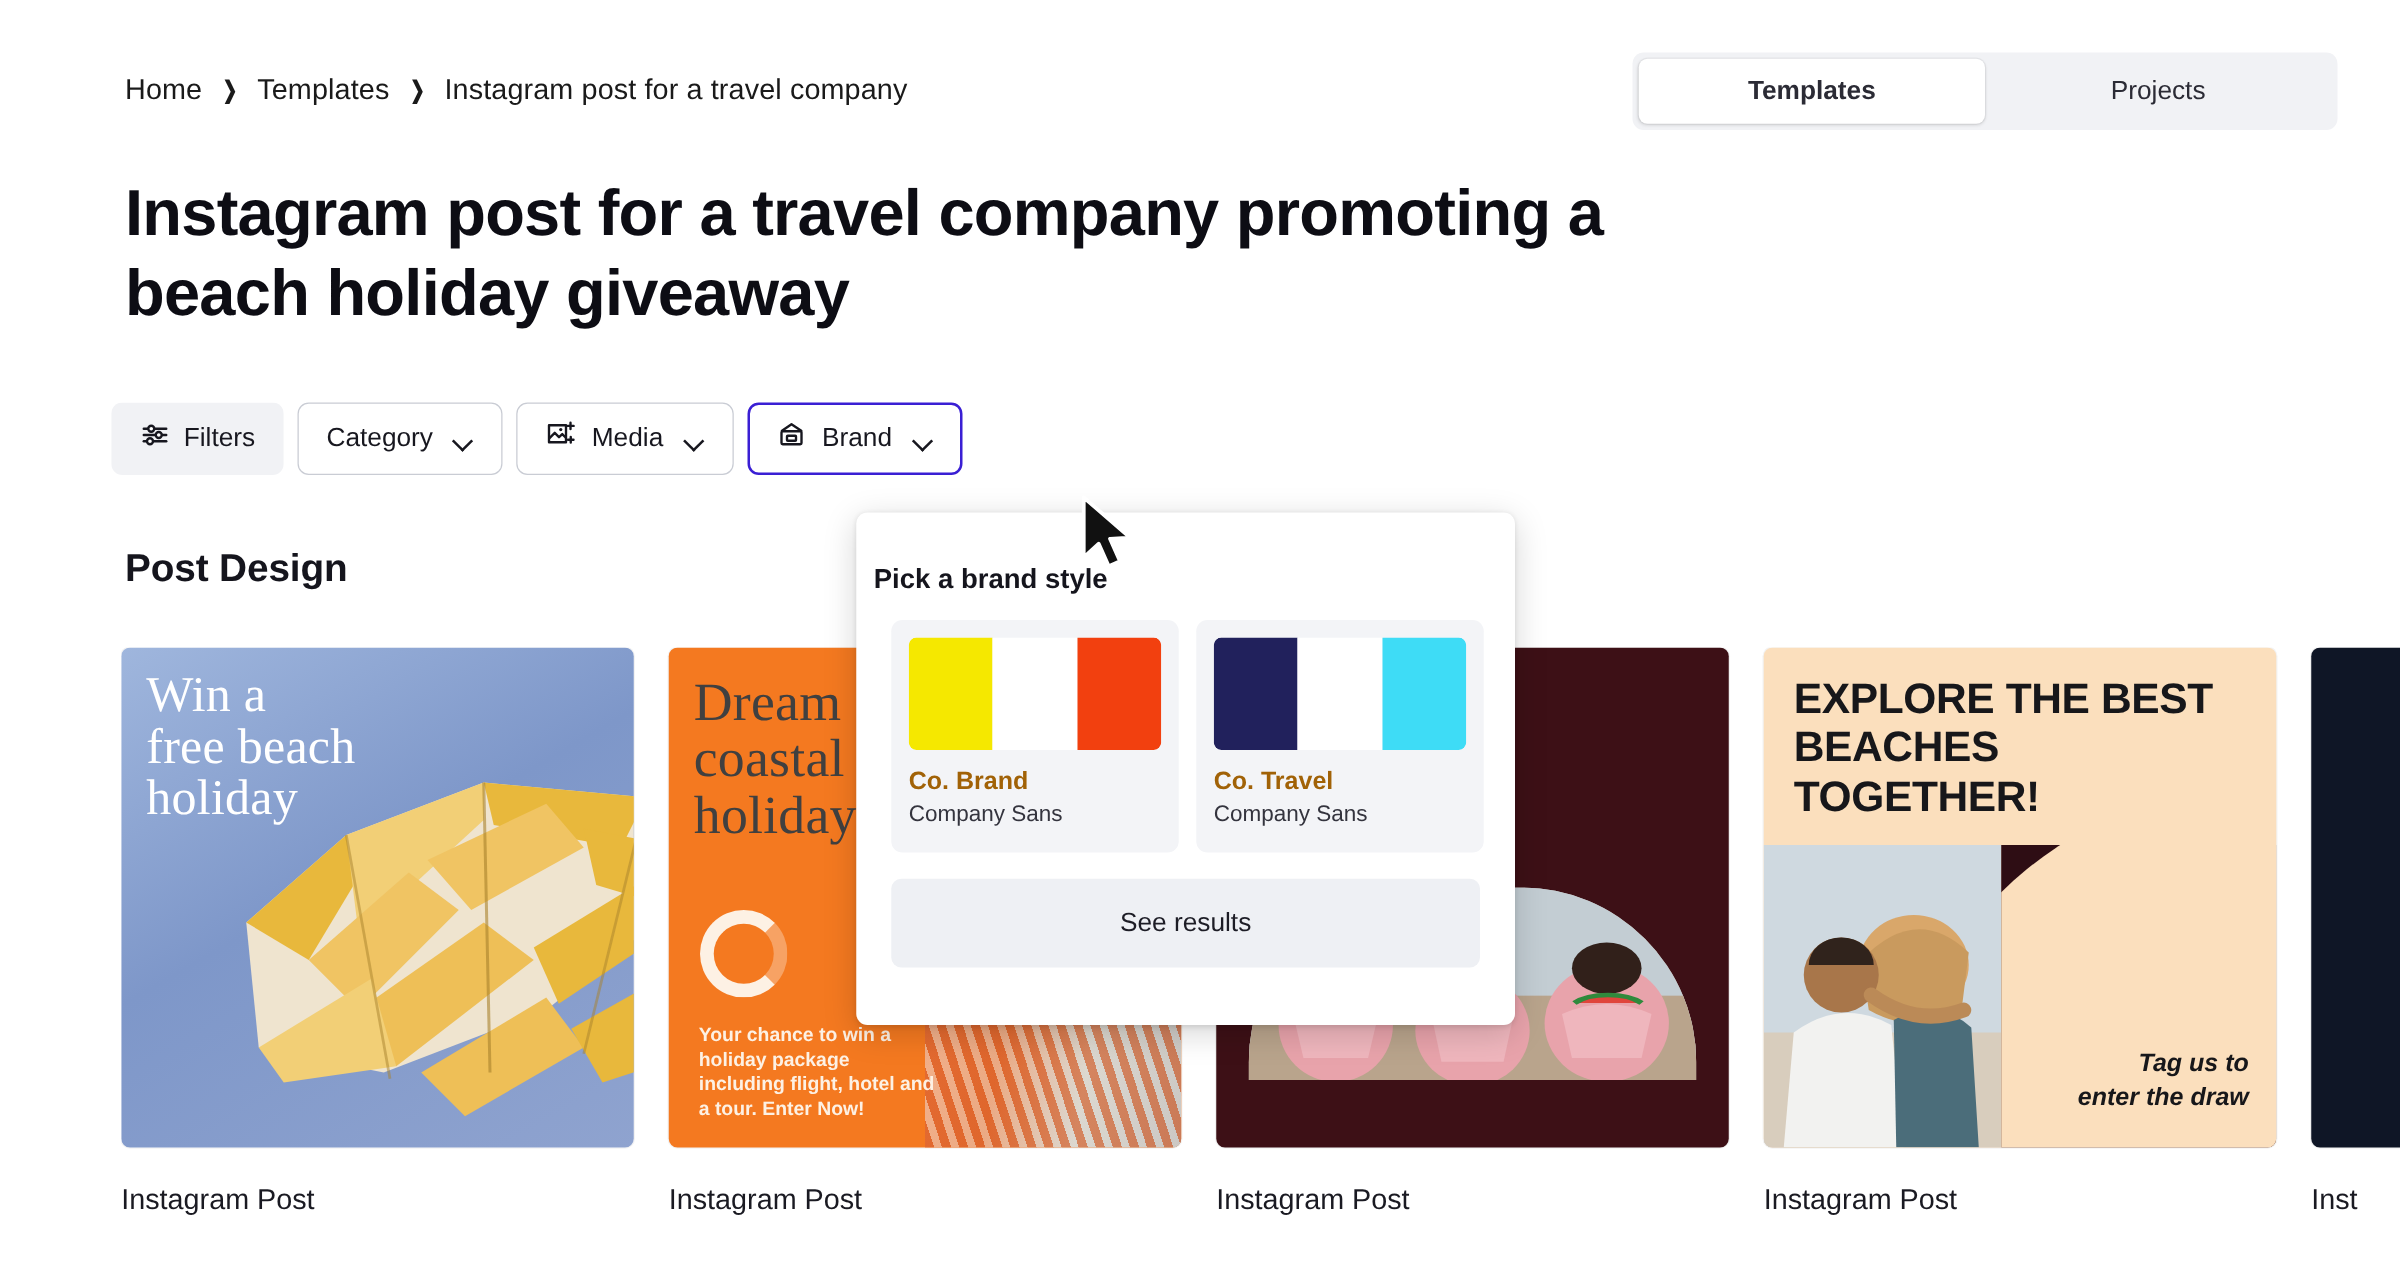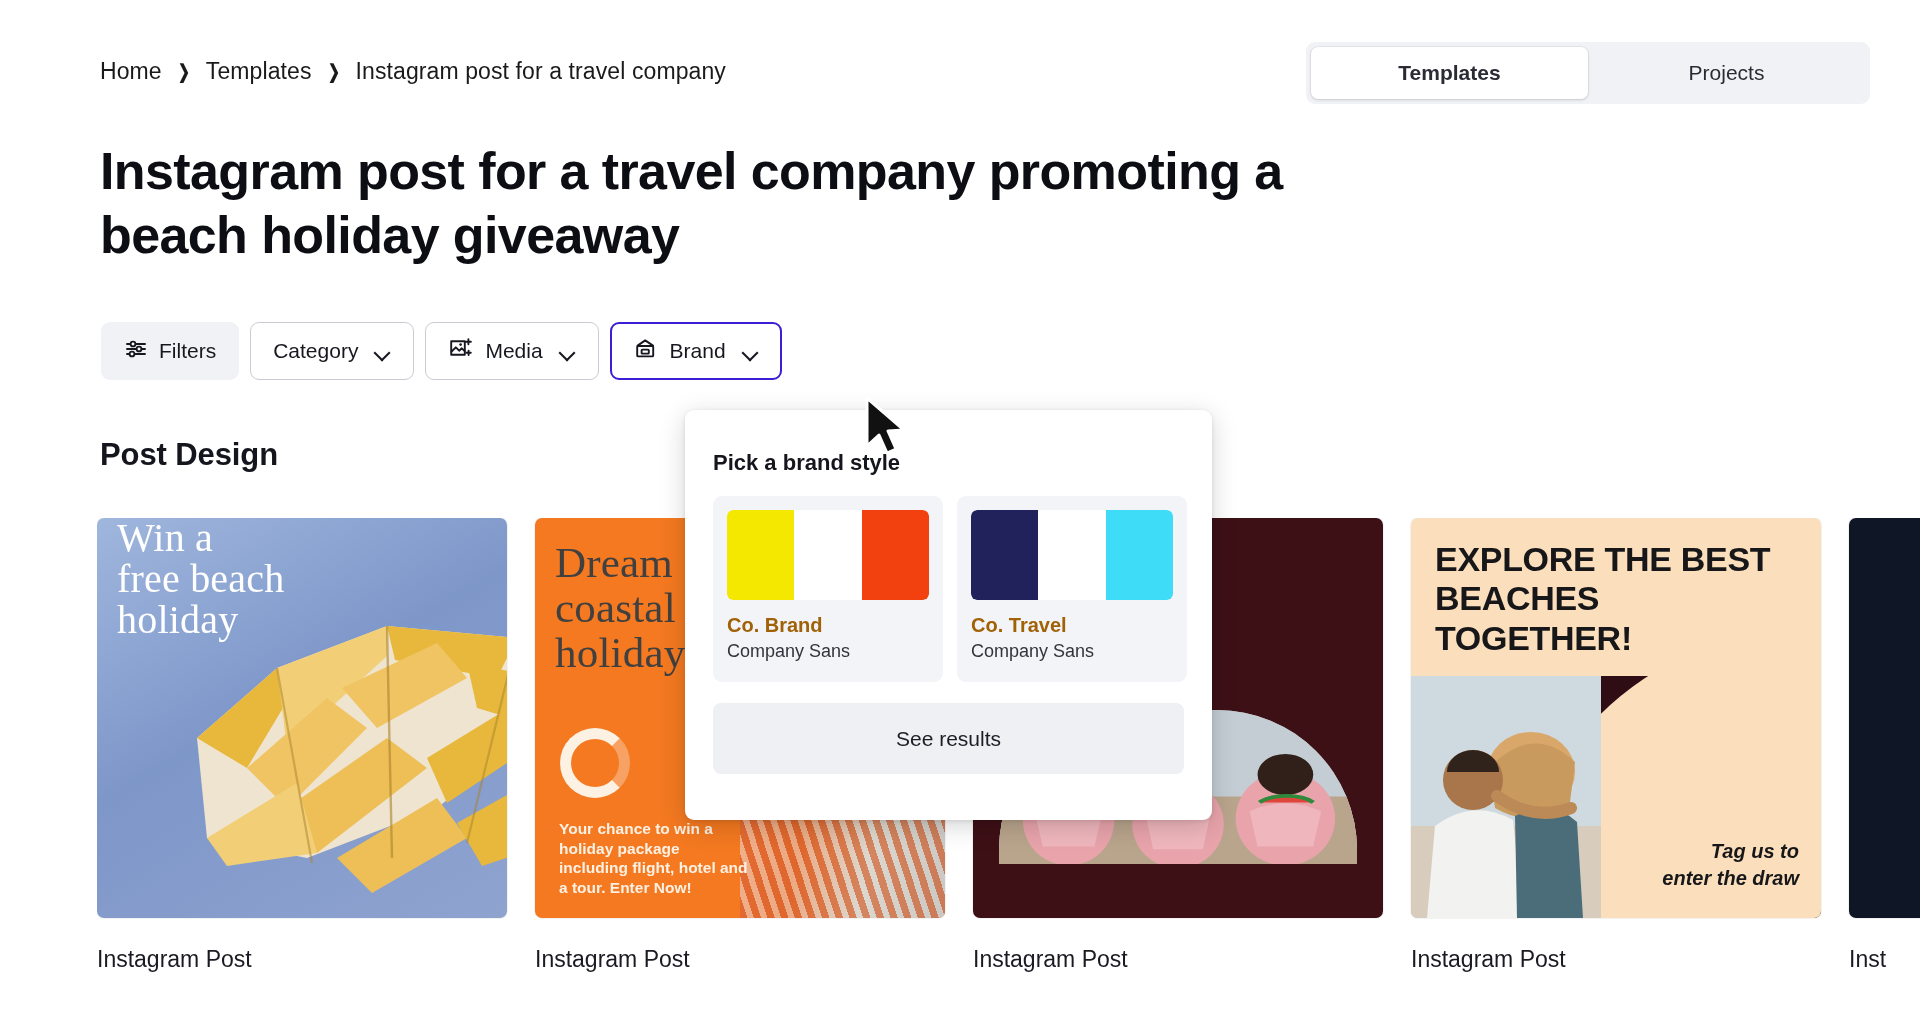--- a/index.html
+++ b/index.html
@@ -54,21 +54,21 @@
     top: 140px; left: 100px;
     width: 1200px;
     font-size: 52px; line-height: 1.23;
     font-weight: 700; color: #0d0d14;
     letter-spacing: -0.6px;
   }
 
   
   .filter-bar {
     position: absolute;
-    top: 322px; left: 101px;
+    top: 322px; left: 89px;
     display: flex; align-items: center; gap: 11px;
   }
   .fbtn {
     height: 58px;
     display: flex; align-items: center; gap: 11px;
     padding: 0 22px;
     border-radius: 9px;
     font-size: 21px; color: #17171f;
     background: #ffffff;
     border: 1px solid #c9ccd4;
@@ -120,21 +120,21 @@
     cursor: pointer;
   }
   .card-label {
     margin-top: 28px;
     font-size: 23px; color: #1a1a22;
   }
 
   
   .t1 { background: linear-gradient(150deg,#9fb6dd 0%, #7e97c9 45%, #8fa3cf 100%); }
   .t1 .hl {
-    position: absolute; top: 0; left: 20px;
+    position: absolute; top: 18px; left: 20px;
     font-family: "Liberation Serif", serif;
     font-size: 40px; line-height: 1.02; color: #ffffff;
     letter-spacing: .2px;
   }
   .t1 .sub {
     position: absolute; left: 22px; bottom: 22px;
     font-family: "Liberation Serif", serif;
     font-weight: 700;
     font-size: 14px; line-height: 1.3; color: #ffffff; width: 130px;
   }
@@ -226,21 +226,21 @@
   .dropdown {
     position: absolute;
     top: 410px; left: 685px;
     width: 527px; height: 410px;
     background: #ffffff;
     border-radius: 9px;
     box-shadow: 0 6px 26px rgba(0,0,0,.17), 0 1px 4px rgba(0,0,0,.10);
     z-index: 40;
   }
   .dd-title {
-    position: absolute; top: 40px; left: 28px;
+    position: absolute; top: 40px; left: 14px;
     font-size: 22px; font-weight: 700; color: #15151d;
   }
   .brand-list {
     position: absolute; top: 86px; left: 28px;
     display: flex; gap: 14px;
   }
   .brand-card {
     width: 230px; height: 186px;
     background: #f3f4f7;
     border-radius: 9px;

